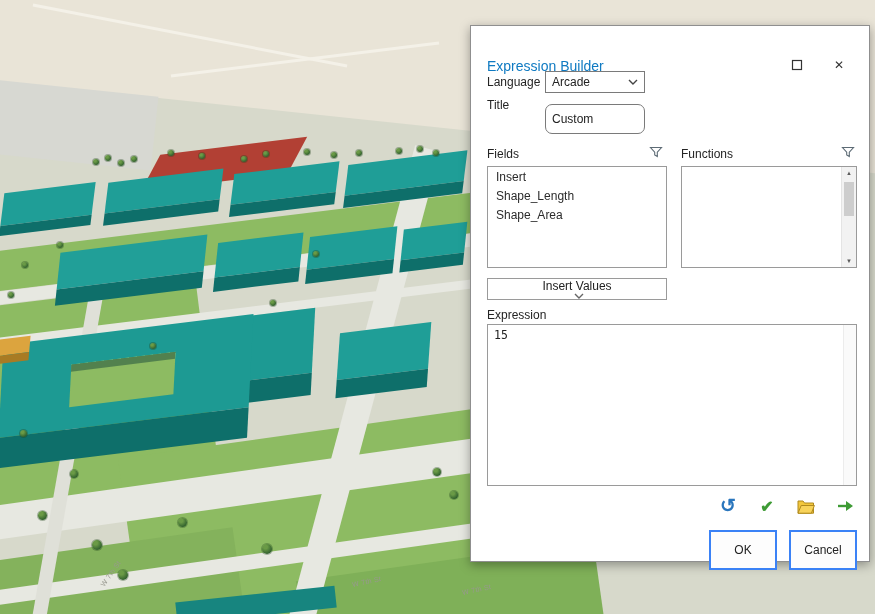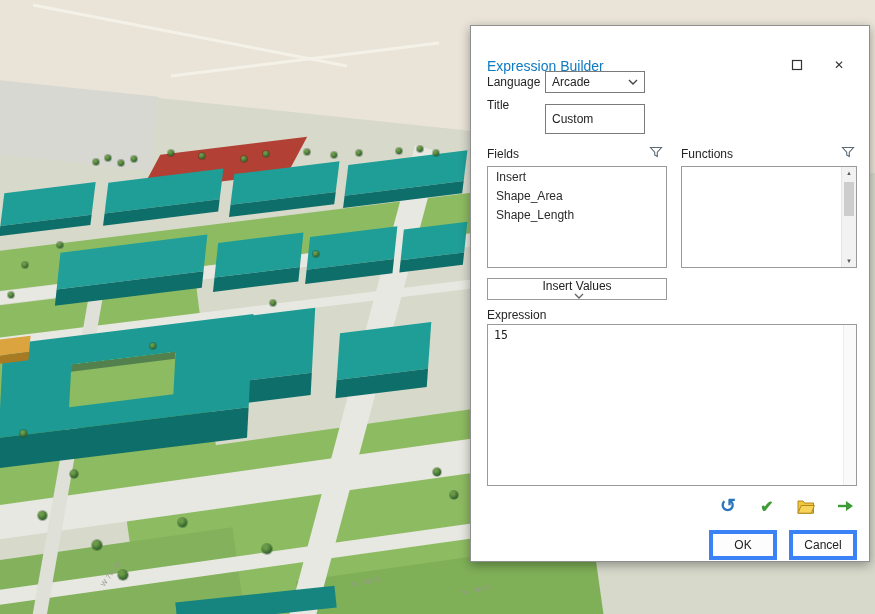--- a/index.html
+++ b/index.html
@@ -35,42 +35,42 @@
   .win-btn { position:absolute; top:6px; width:24px; height:20px; background:transparent; border:none;
              display:flex; align-items:center; justify-content:center; cursor:pointer; color:#333; font-size:12px; }
   .btn-max { right:52px; }
   .btn-close { right:10px; }
 
   .lbl { position:absolute; font-size:12px; color:#242424; line-height:22px; }
 
   .select, .txt { position:absolute; height:22px; border:1px solid #7a7a7a; background:#fff; font-size:12px; color:#222; }
   .select { display:flex; align-items:center; padding:0 6px; cursor:pointer; }
   .select .sel-text { flex:1; }
-  .txt { padding:14px 6px; font-family:"Liberation Sans",sans-serif; }
+  .txt { padding:14px 6px; font-family:"Liberation Sans",sans-serif;border-radius:7px; }
 
   .listbox { position:absolute; top:140px; height:102px; border:1px solid #9a9a9a; background:#fff; overflow:hidden; }
   .list-item { font-size:12px; color:#2b2b2b; padding:3px 8px 2px 8px; cursor:default; white-space:nowrap; }
 
   .vscroll { position:absolute; top:0; right:0; bottom:0; width:15px; background:#f2f2f2; border-left:1px solid #e4e4e4; }
   .sb-arrow { position:absolute; left:0; width:14px; text-align:center; font-size:6px; color:#5a5a5a; cursor:pointer; }
   .sb-up { top:3px; } .sb-down { bottom:3px; }
   .sb-thumb { position:absolute; left:2px; top:15px; width:10px; height:34px; background:#cdcdcd; cursor:pointer; }
 
   .expr-box { position:absolute; left:16px; top:298px; width:370px; height:162px; border:1px solid #9a9a9a; background:#fff; }
   .expr-box textarea { width:100%; height:100%; border:none; outline:none; resize:none; background:transparent;
                        font-family:"DejaVu Sans Mono",monospace; font-size:11.5px; color:#222; padding:3px 16px 3px 6px; }
   .expr-scroll { position:absolute; top:0; right:0; bottom:0; width:13px; background:#fafafa; border-left:1px solid #ececec; }
 
   .icon-row { position:absolute; left:0; right:14px; top:468px; height:24px; display:flex; justify-content:flex-end; align-items:center; gap:19px; }
   .icon-btn { width:20px; height:20px; border:none; background:transparent; display:flex; align-items:center; justify-content:center; cursor:pointer; }
   .undo-glyph { font-size:19px; line-height:18px; color:#2a76bd; font-weight:bold; }
   .check-glyph { font-size:16px; color:#3e9b35; font-weight:bold; }
 
   .btn-row { position:absolute; left:0; right:12px; top:504px; display:flex; justify-content:flex-end; gap:12px; }
-  .btn { width:68px; height:30px; border:4px solid #3b82f6; background:#fdfdfd; font-size:12px; color:#222;
+  .btn { width:68px; height:40px; border:2px solid #3b82f6; background:#fdfdfd; font-size:12px; color:#222;
          font-family:"Liberation Sans",sans-serif; cursor:pointer; }
 
   .funnel { position:absolute; top:119px; }
   .chev { margin-left:4px; flex:0 0 auto; }
 </style>
 </head>
 <body>
 
 <div class="map">
   <div class="shape ground"></div>
@@ -177,22 +177,22 @@
   <svg class="funnel" style="left:178px;" width="14" height="14" viewBox="0 0 14 14">
       <path d="M1.5 2.5 h11 l-4.2 4.6 v4.4 l-2.6 -1.6 v-2.8 z" fill="none" stroke="#5d6b75" stroke-width="1.1"></path>
     </svg>
   <span class="lbl" style="left:210px; top:117px;">Functions</span>
   <svg class="funnel" style="left:370px;" width="14" height="14" viewBox="0 0 14 14">
       <path d="M1.5 2.5 h11 l-4.2 4.6 v4.4 l-2.6 -1.6 v-2.8 z" fill="none" stroke="#5d6b75" stroke-width="1.1"></path>
     </svg>
 
   <div class="listbox" style="left:16px; width:180px;">
     <div class="list-item">Insert</div>
+    <div class="list-item">Shape_Length</div>
     <div class="list-item">Shape_Area</div>
-    <div class="list-item">Shape_Length</div>
   </div>
 
   <div class="listbox" style="left:210px; width:176px;">
     <div class="vscroll">
       <div class="sb-arrow sb-up">▲</div>
       <div class="sb-thumb"></div>
       <div class="sb-arrow sb-down">▼</div>
     </div>
   </div>
 

